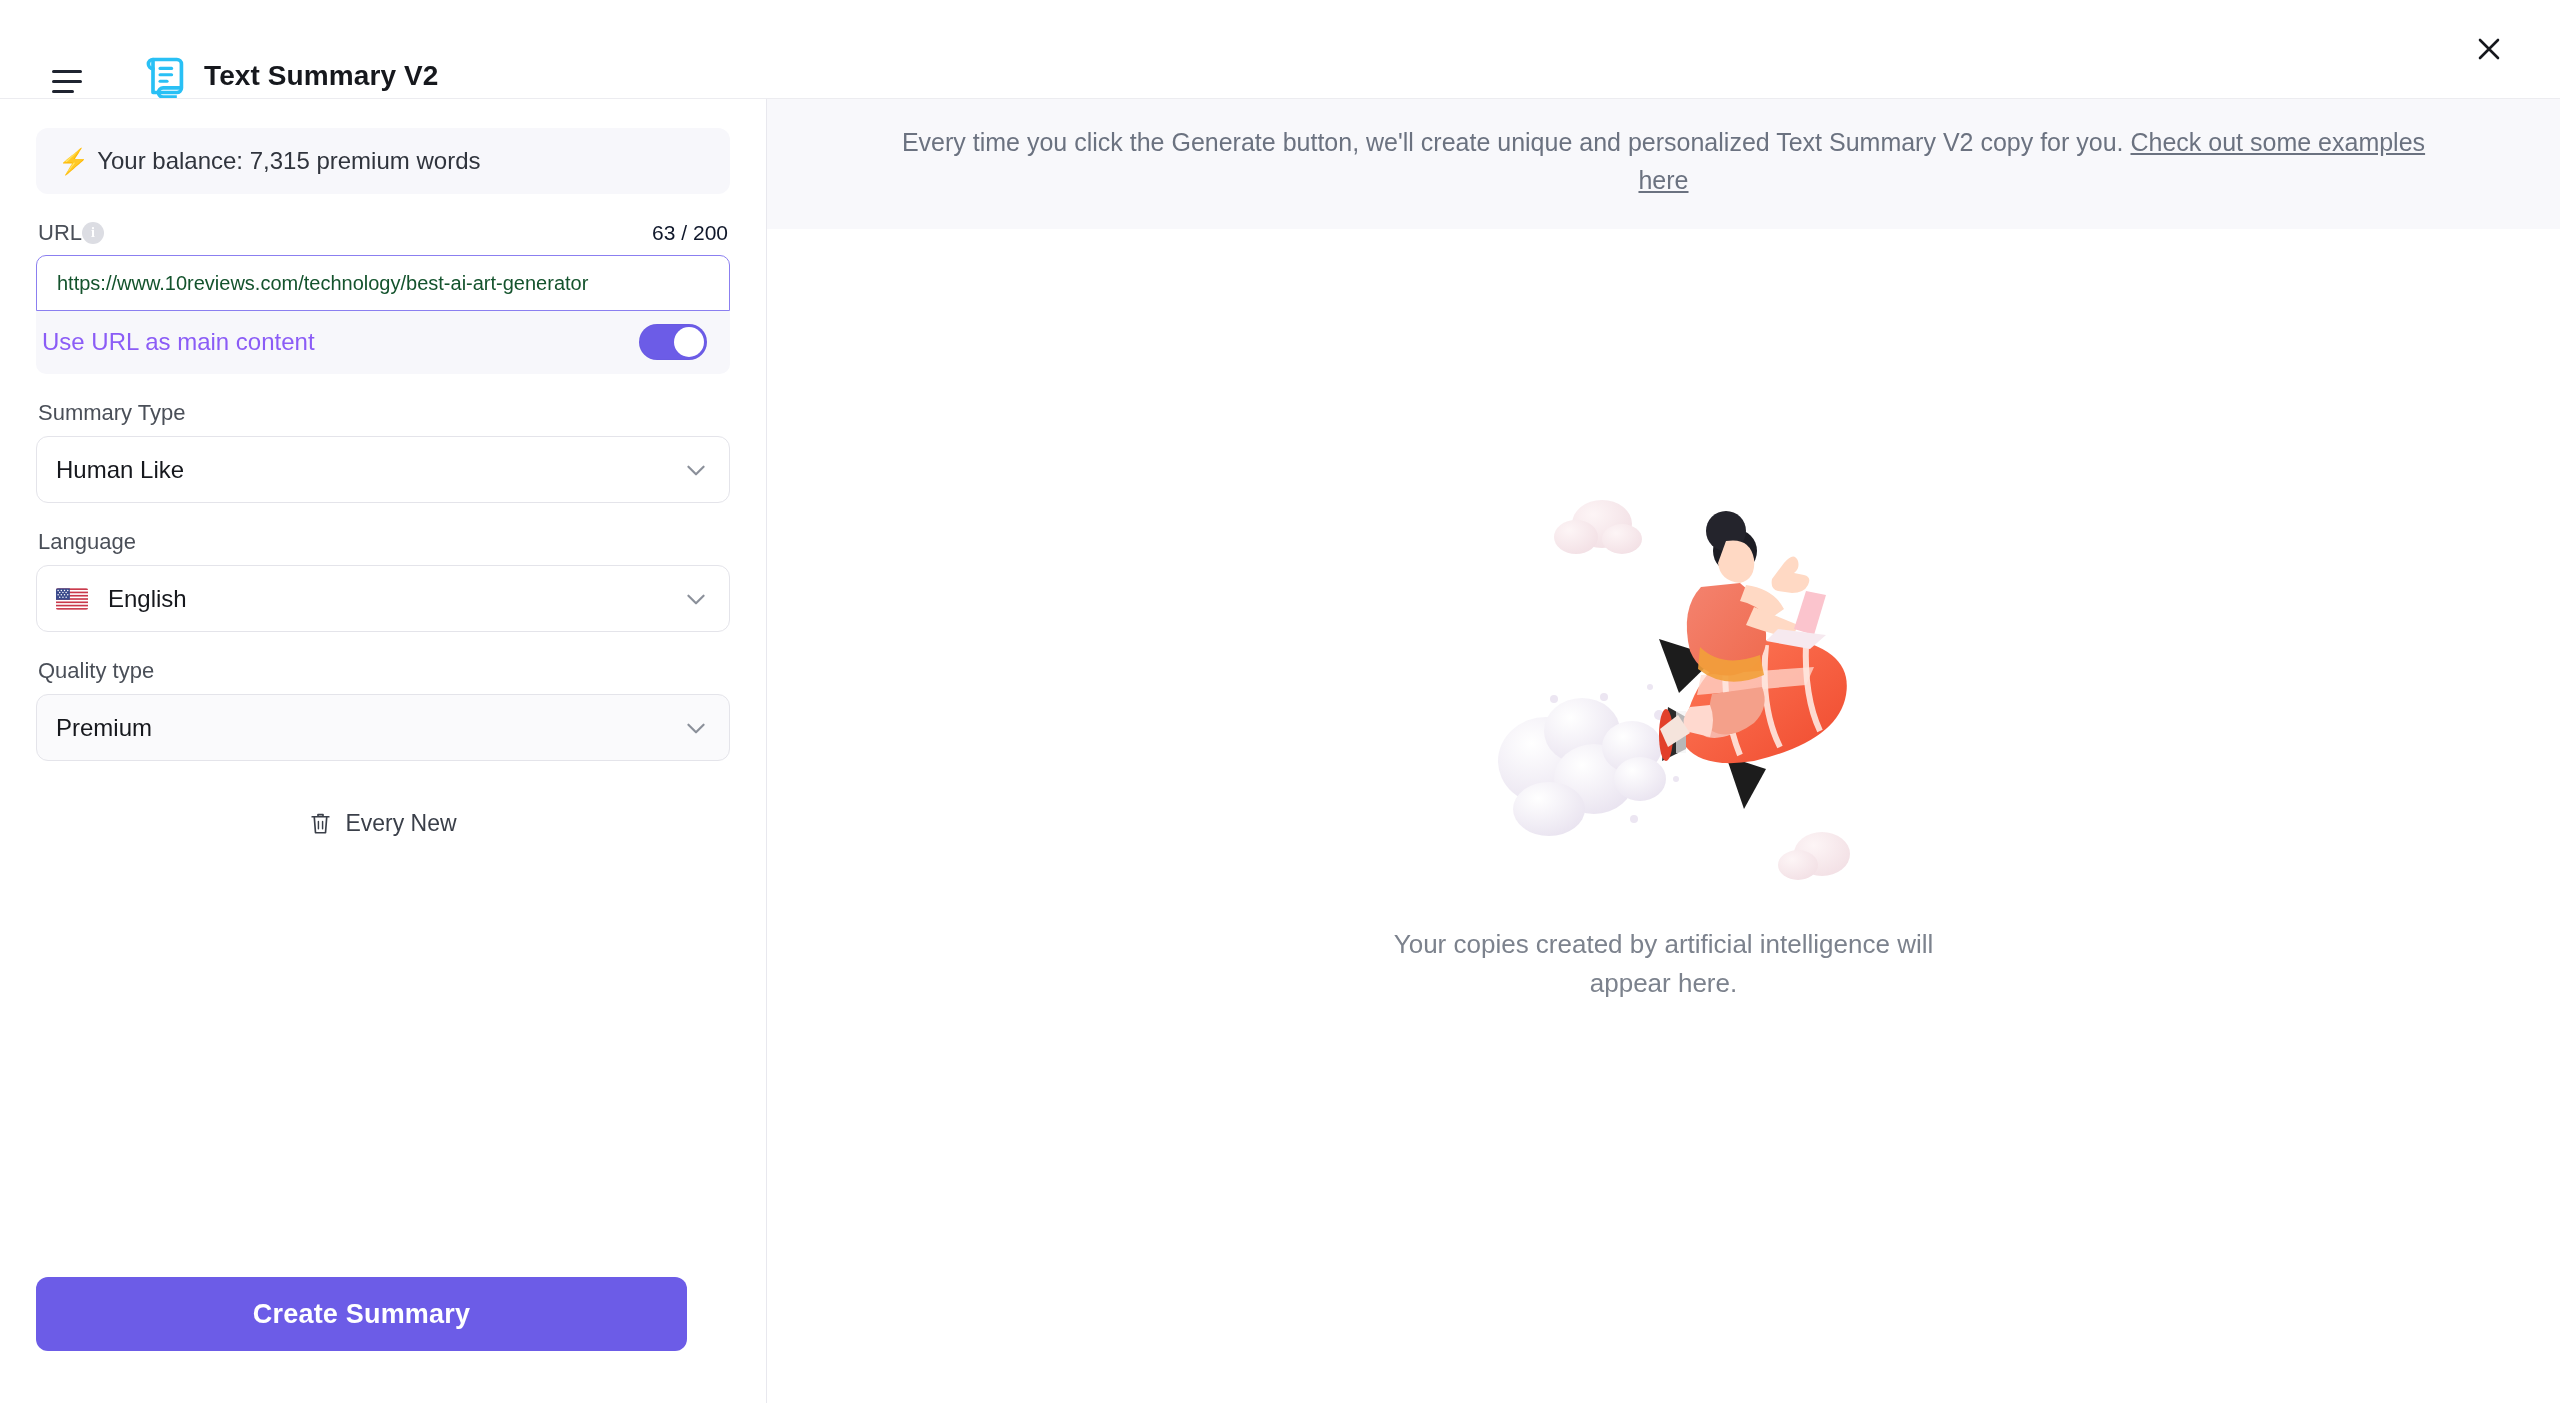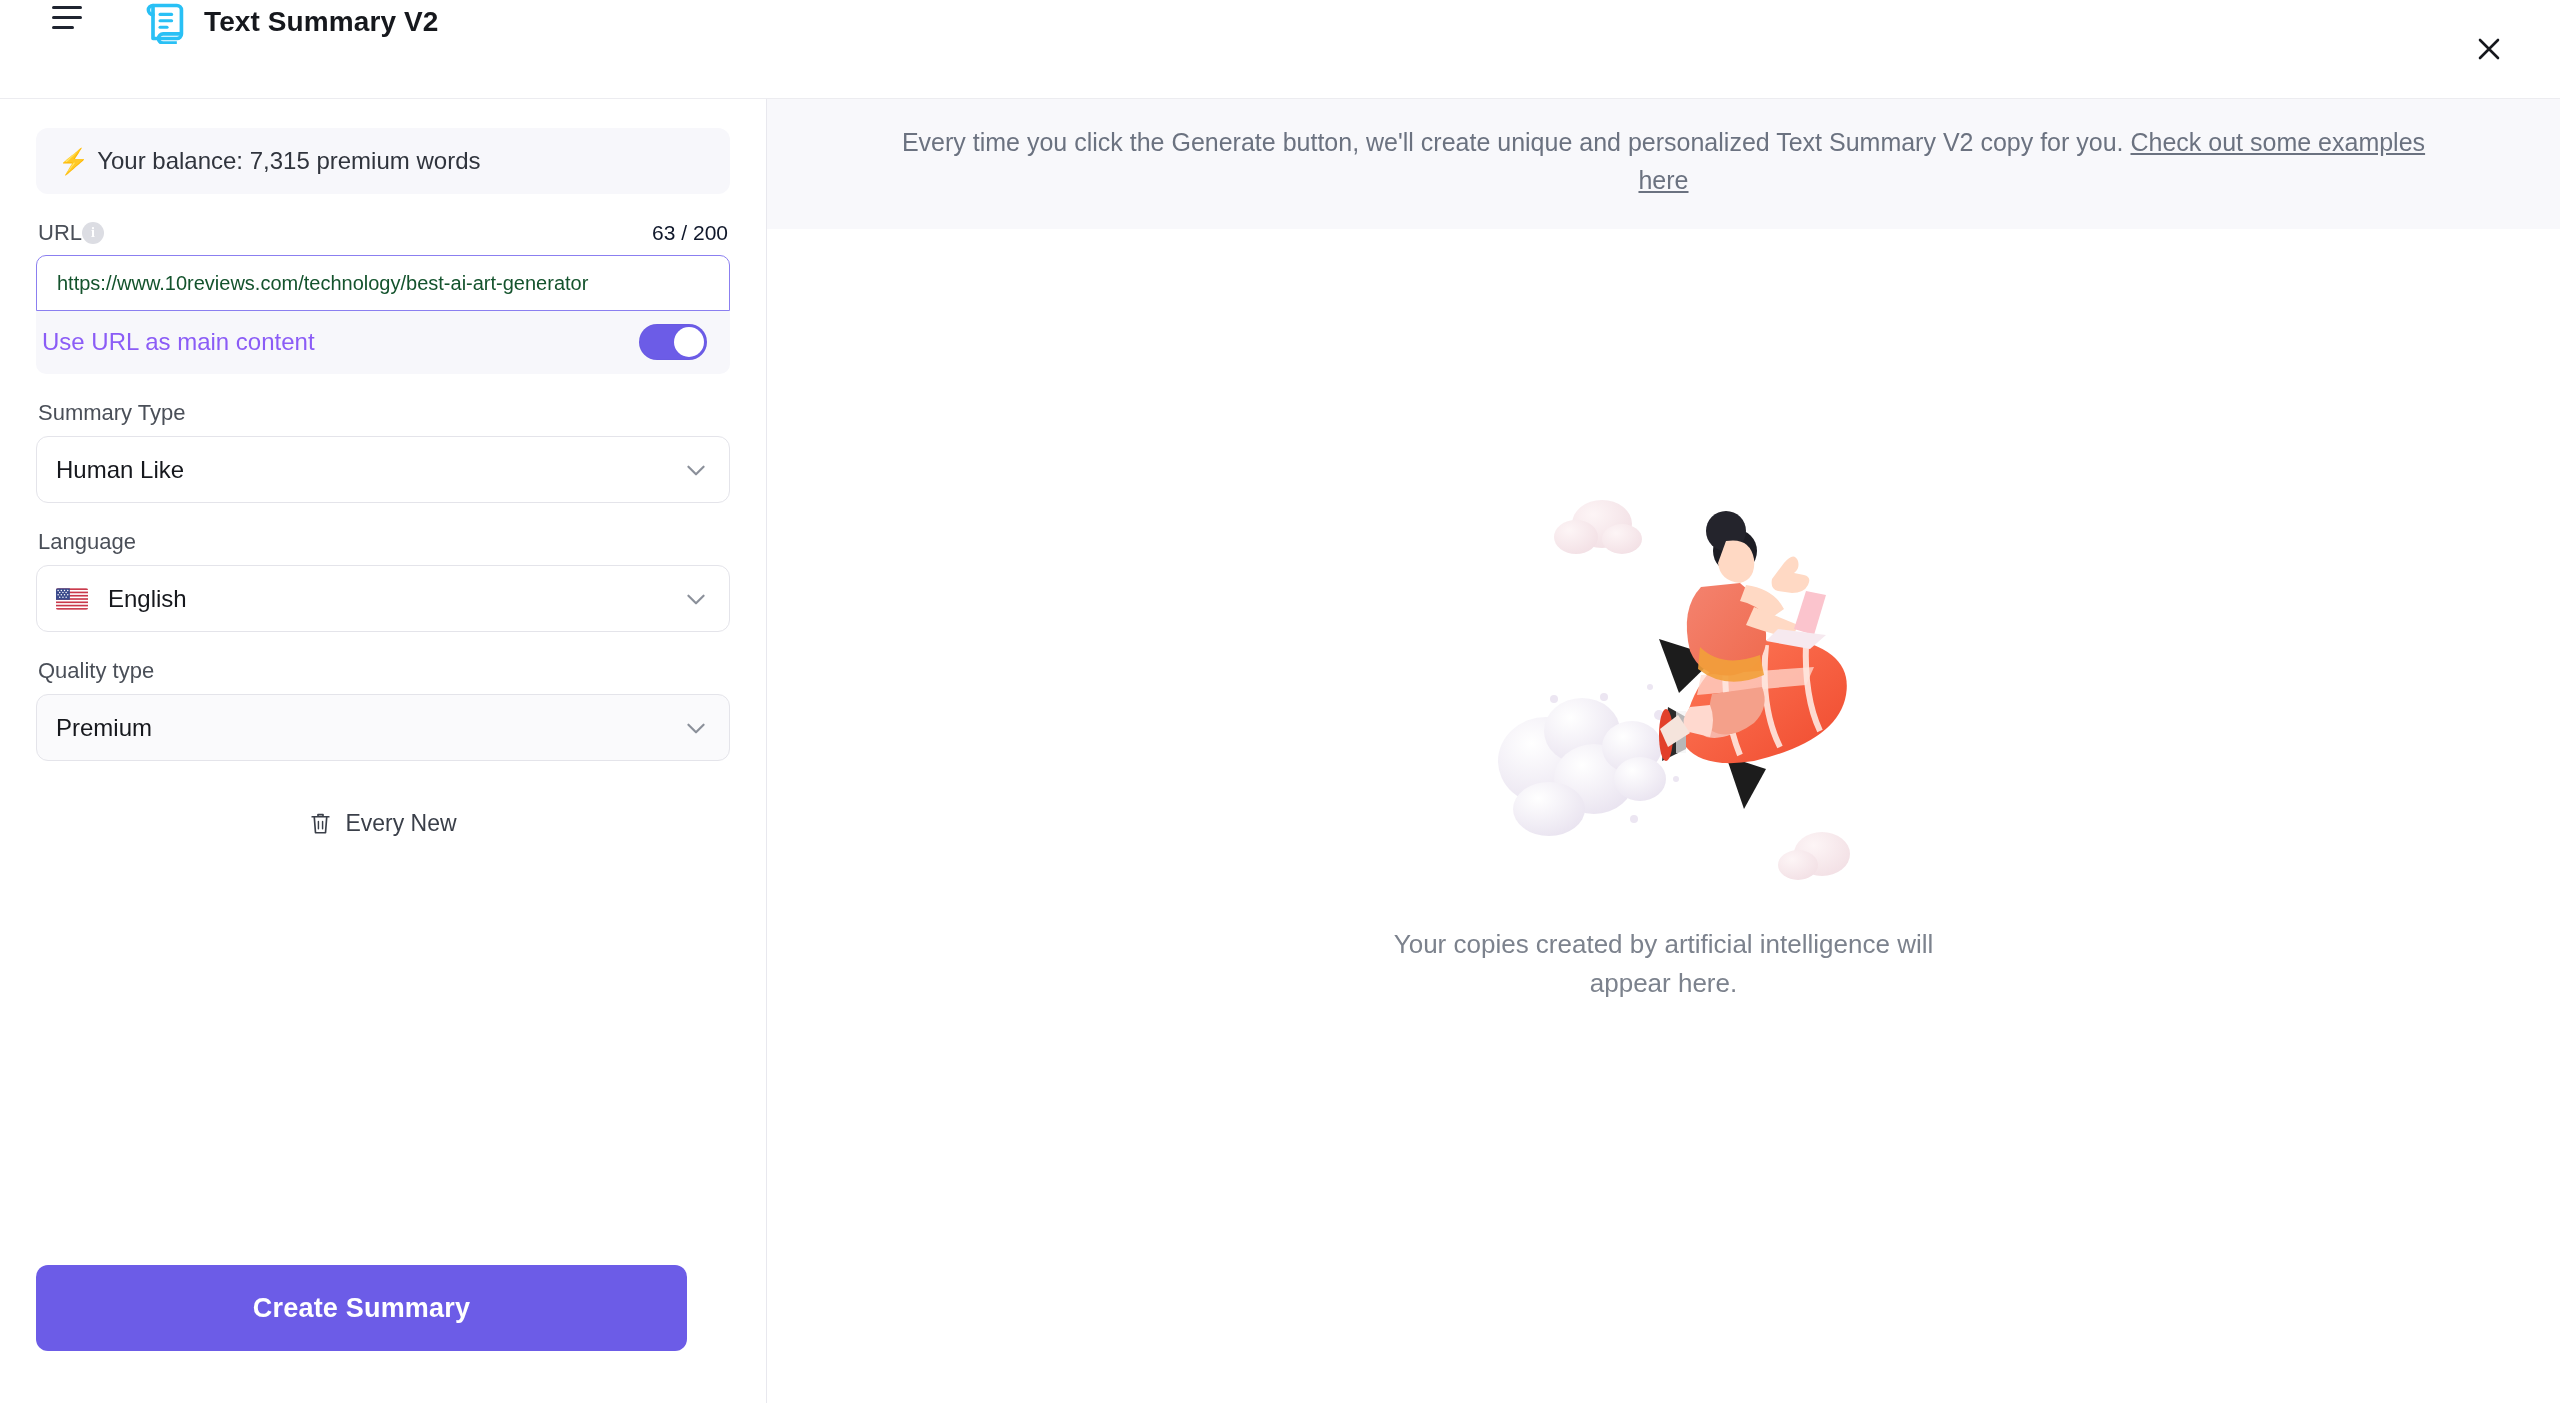--- a/index.html
+++ b/index.html
@@ -7,21 +7,21 @@
     width: 2560px; height: 1403px;
     font-family: "Liberation Sans", sans-serif;
     background: #ffffff;
     overflow: hidden;
   }
   .app { width: 2560px; height: 1403px; display: flex; flex-direction: column; }
 
   
   .topbar {
     height: 99px; min-height: 99px;
-    display: flex; align-items: flex-start;
+    display: flex; align-items: flex-end;
     padding: 0 50px 0 52px;
     background: #ffffff;
     border-bottom: 1px solid #ececf0;
     position: relative;
   }
   .hamburger {
     width: 40px; height: 34px;
     display: flex; flex-direction: column; justify-content: center; gap: 7px;
     cursor: pointer;
   }
@@ -129,21 +129,21 @@
 
   .start-new {
     margin: 49px auto 0;
     display: flex; align-items: center; gap: 13px;
     font-size: 23px; color: #3a3f49; cursor: pointer;
   }
   .trash { width: 23px; height: 25px; }
 
   .cta-wrap { margin-top: auto; padding-bottom: 52px; }
   .cta {
-    width: 651px; height: 86px;
+    width: 651px; height: 74px;
     background: #6c5ce7;
     border: none; border-radius: 12px;
     color: #ffffff; font-size: 27px; font-weight: 700;
     font-family: "Liberation Sans", sans-serif;
     cursor: pointer;
     display: flex; align-items: center; justify-content: center;
     letter-spacing: .2px;
   }
 
   

